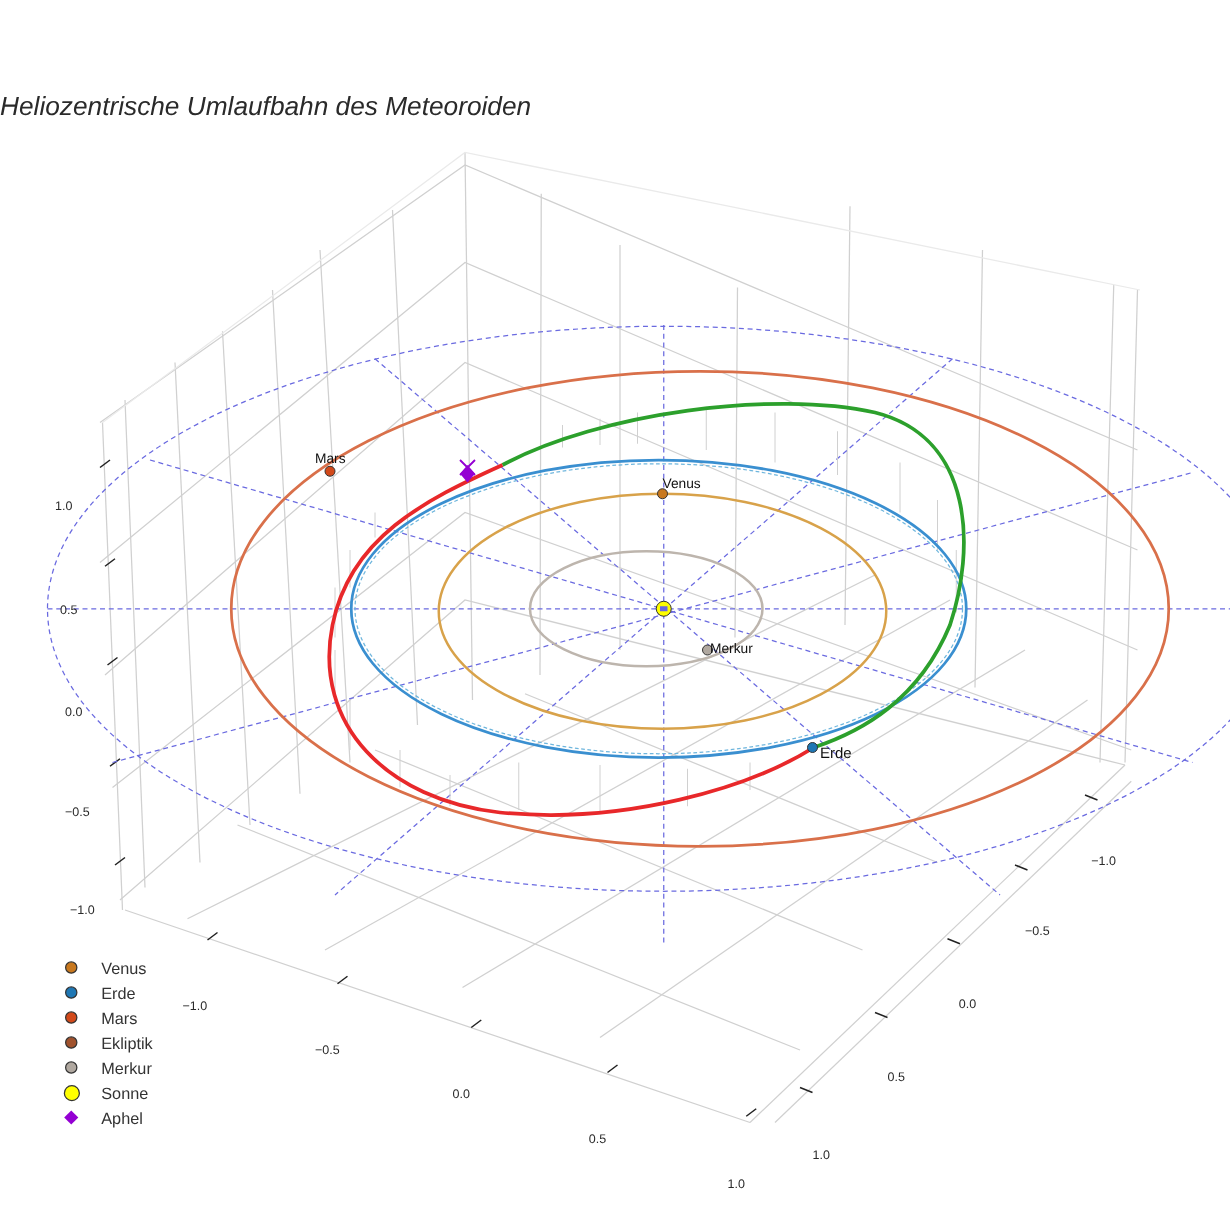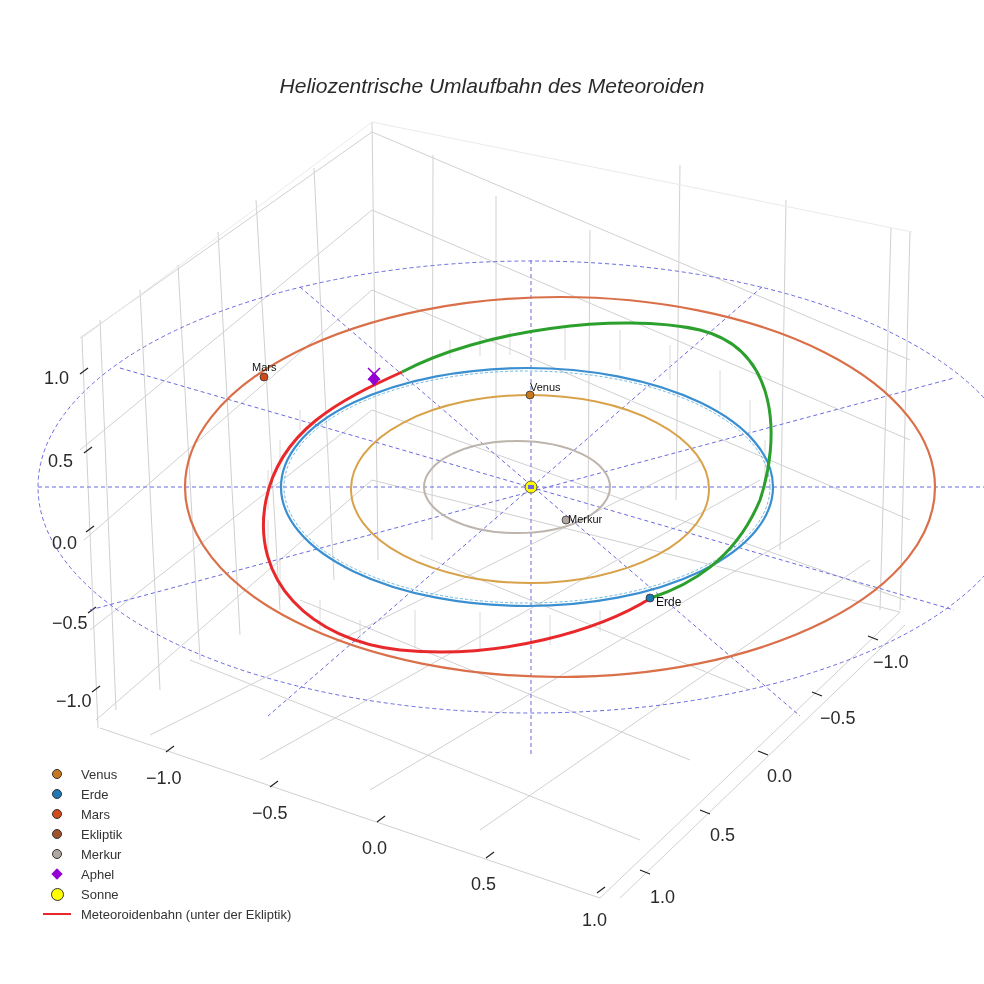--- a/index.html
+++ b/index.html
@@ -1,21 +1,21 @@
 <!DOCTYPE html>
 <html><head>
 <meta charset="utf-8">
 <style>
   html, body { margin: 0; padding: 0; background: #ffffff; }
   body { width: 984px; height: 984px; position: relative; overflow: hidden;
          font-family: "Liberation Sans", sans-serif; color: #2a2a2a; }
   #plot { position: absolute; left: 0; top: 0; width: 984px; height: 984px; }
-  .title { position: absolute; left: 0; width: 984px; top: 74px; text-align: center;
+  .title { position: absolute; left: 0; width: 984px; top: 74px; 
            font-size: 21px; font-style: italic; color: #2a2a2a; }
-  .tick { position: absolute; font-size: 18px; color: #2a2a2a; white-space: nowrap; }
+  .tick { position: absolute; font-size: 10px; color: #2a2a2a; white-space: nowrap; margin-top: 32px; }
   .plabel { position: absolute; font-size: 11px; color: #111; white-space: nowrap; }
   .legend { position: absolute; left: 36px; top: 764px; }
   .leg-row { position: relative; height: 20px; display: flex; align-items: center; }
   .leg-sym { width: 42px; height: 20px; display: flex; align-items: center; justify-content: center; }
   .leg-label { font-size: 13px; color: #333; margin-left: 3px; }
   .dot { width: 8px; height: 8px; border-radius: 50%; border: 1px solid #333; }
   .dot-big { width: 11px; height: 11px; border-radius: 50%; border: 1px solid #333; }
   .diamond { width: 8px; height: 8px; transform: rotate(45deg); }
   .line-sym { width: 28px; height: 2.5px; }
 </style>
@@ -191,29 +191,23 @@
     <span class="leg-label">Ekliptik</span>
   </div>
   <div class="leg-row">
     <div class="leg-sym">
         <div class="dot" style="background:#b0a8a0"></div>
       </div>
     <span class="leg-label">Merkur</span>
   </div>
   <div class="leg-row">
     <div class="leg-sym">
+        <div class="dot-big" style="background:#ffff00"></div>
+      </div>
+    <span class="leg-label">Sonne</span>
+  </div>
+  <div class="leg-row">
+    <div class="leg-sym">
         <div class="diamond" style="background:#9400d3"></div>
       </div>
     <span class="leg-label">Aphel</span>
   </div>
-  <div class="leg-row">
-    <div class="leg-sym">
-        <div class="dot-big" style="background:#ffff00"></div>
-      </div>
-    <span class="leg-label">Sonne</span>
-  </div>
-  <div class="leg-row">
-    <div class="leg-sym">
-        <div class="line-sym" style="background:#e8282a"></div>
-      </div>
-    <span class="leg-label">Meteoroidenbahn (unter der Ekliptik)</span>
-  </div>
 </div>
 
 </body></html>

